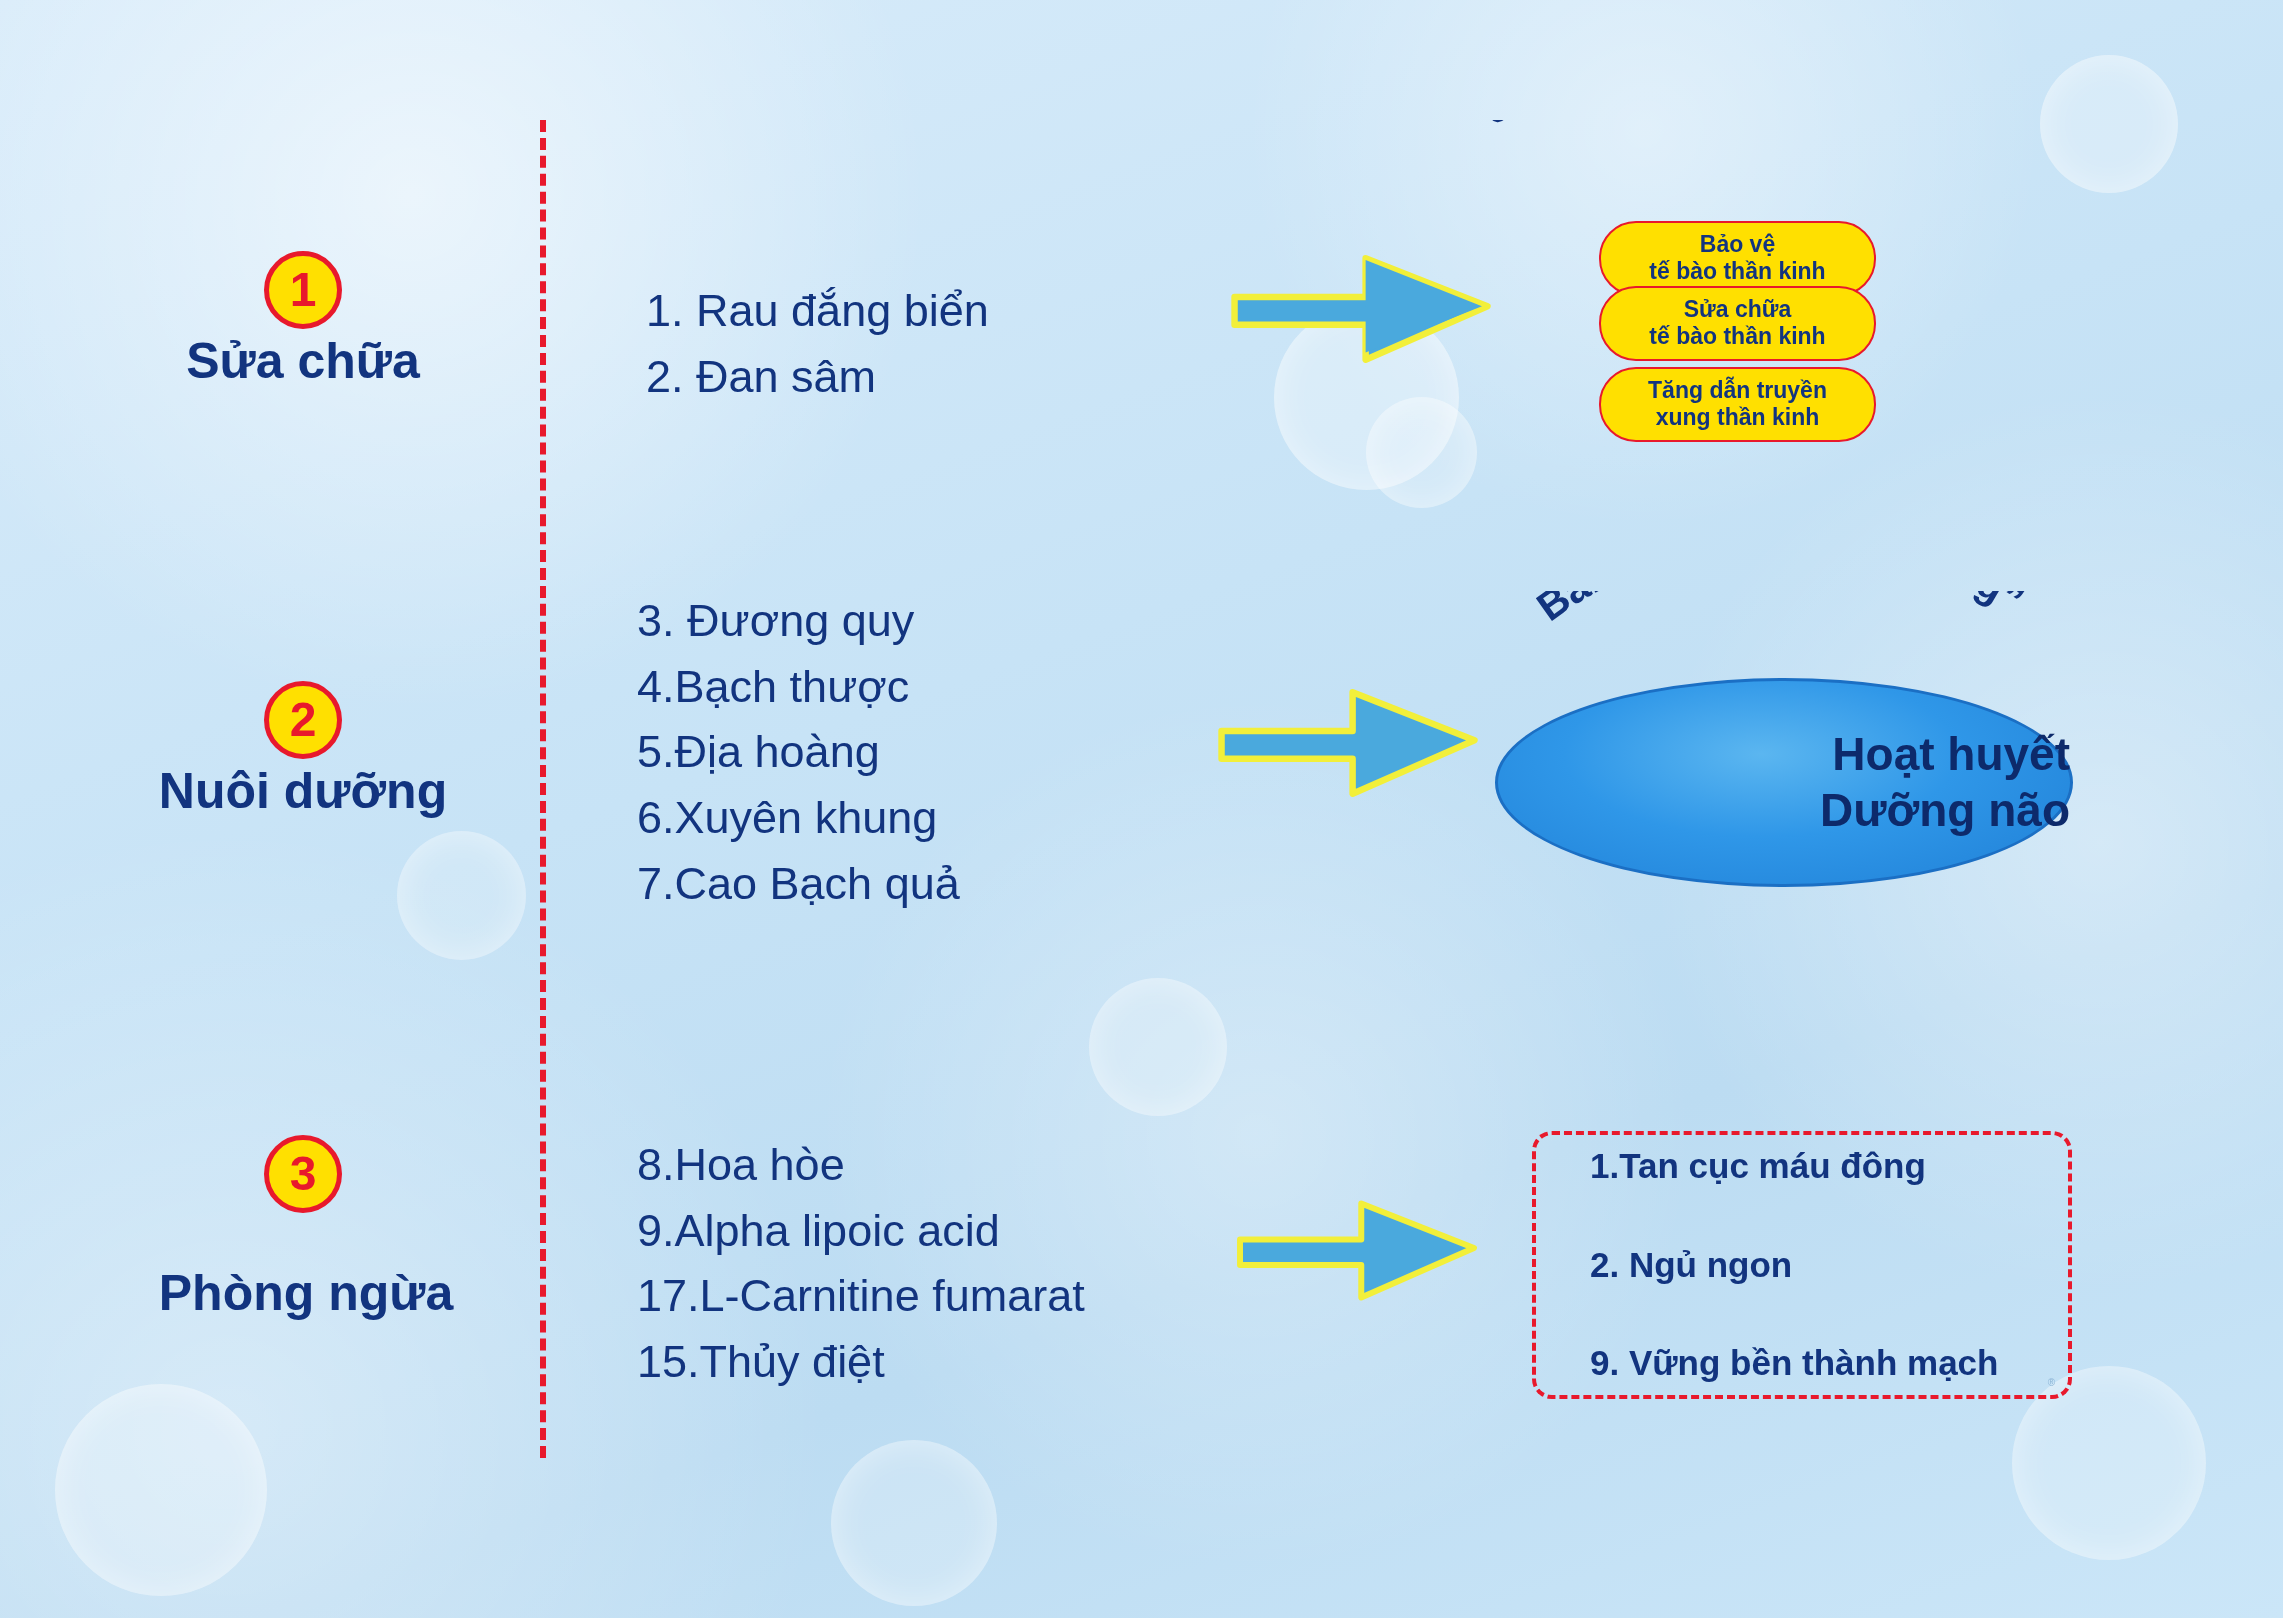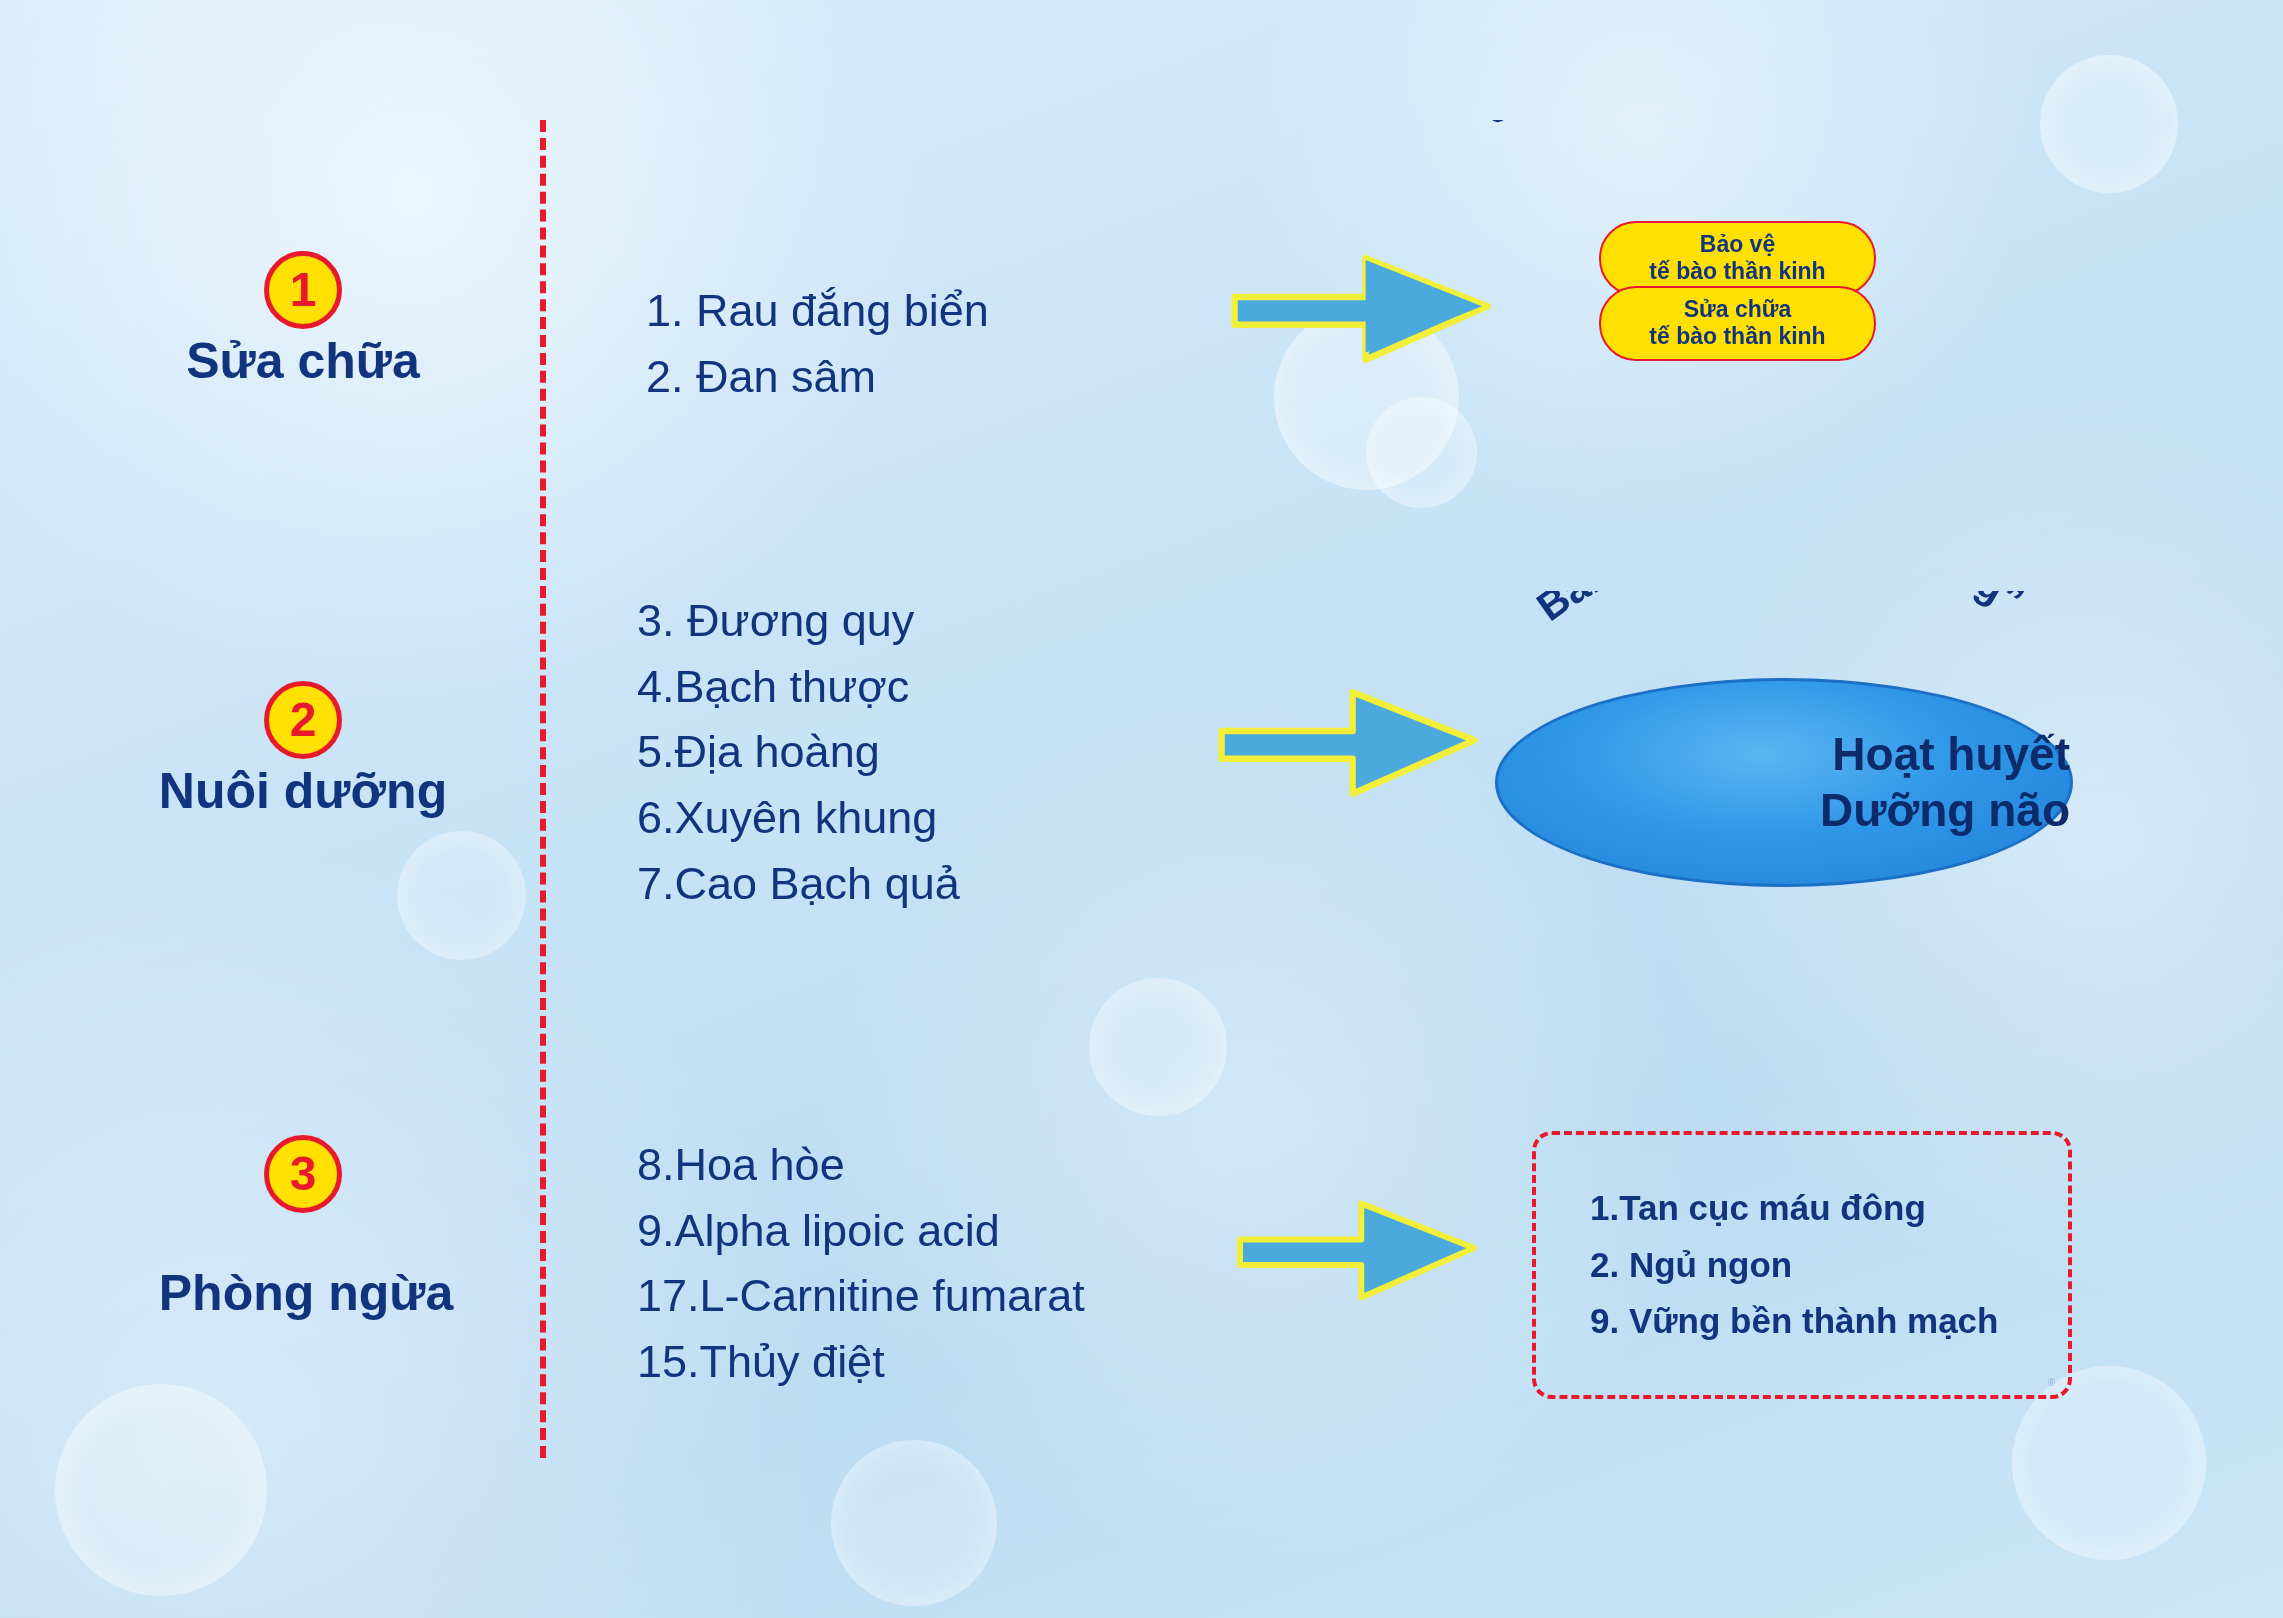--- a/index.html
+++ b/index.html
@@ -158,20 +158,21 @@
     top: 1131px;
     width: 540px;
     height: 268px;
     border: 4.6px dashed #e8192c;
     border-radius: 20px;
     box-sizing: border-box;
     display: flex;
     flex-direction: column;
     justify-content: center;
     padding-left: 54px;
+    gap: 42px;
   }
   #dashed-box div {
     color: #12347f;
     font-size: 35px;
     font-weight: bold;
     line-height: 1.62;
     white-space: nowrap;
   }
   .tiny-mark {
     position: absolute;
@@ -222,20 +223,24 @@
   </svg>
 
   <div class="pill" style="left:1599px; top:205px; width:277px;margin-top:16px;">
     <span>Bảo vệ</span><br>
     <span>tế bào thần kinh</span>
   </div>
   <div class="pill" style="left:1599px; top:286px; width:277px;">
     <span>Sửa chữa</span><br>
     <span>tế bào thần kinh</span>
   </div>
+  <div class="pill" style="left:1599px; top:367px; width:277px;">
+    <span>Tăng dẫn truyền</span><br>
+    <span>xung thần kinh</span>
+  </div>
 
   <div class="step-badge" style="left:264px; top:681px;">
     <span>2</span>
   </div>
   <div class="step-title" style="left:303px; top:762px;">Nuôi dưỡng</div>
 
   <div class="herb-list" style="left:637px; top:589px;">
     <div>3. Đương quy</div>
     <div>4.Bạch thược</div>
     <div>5.Địa hoàng</div>

